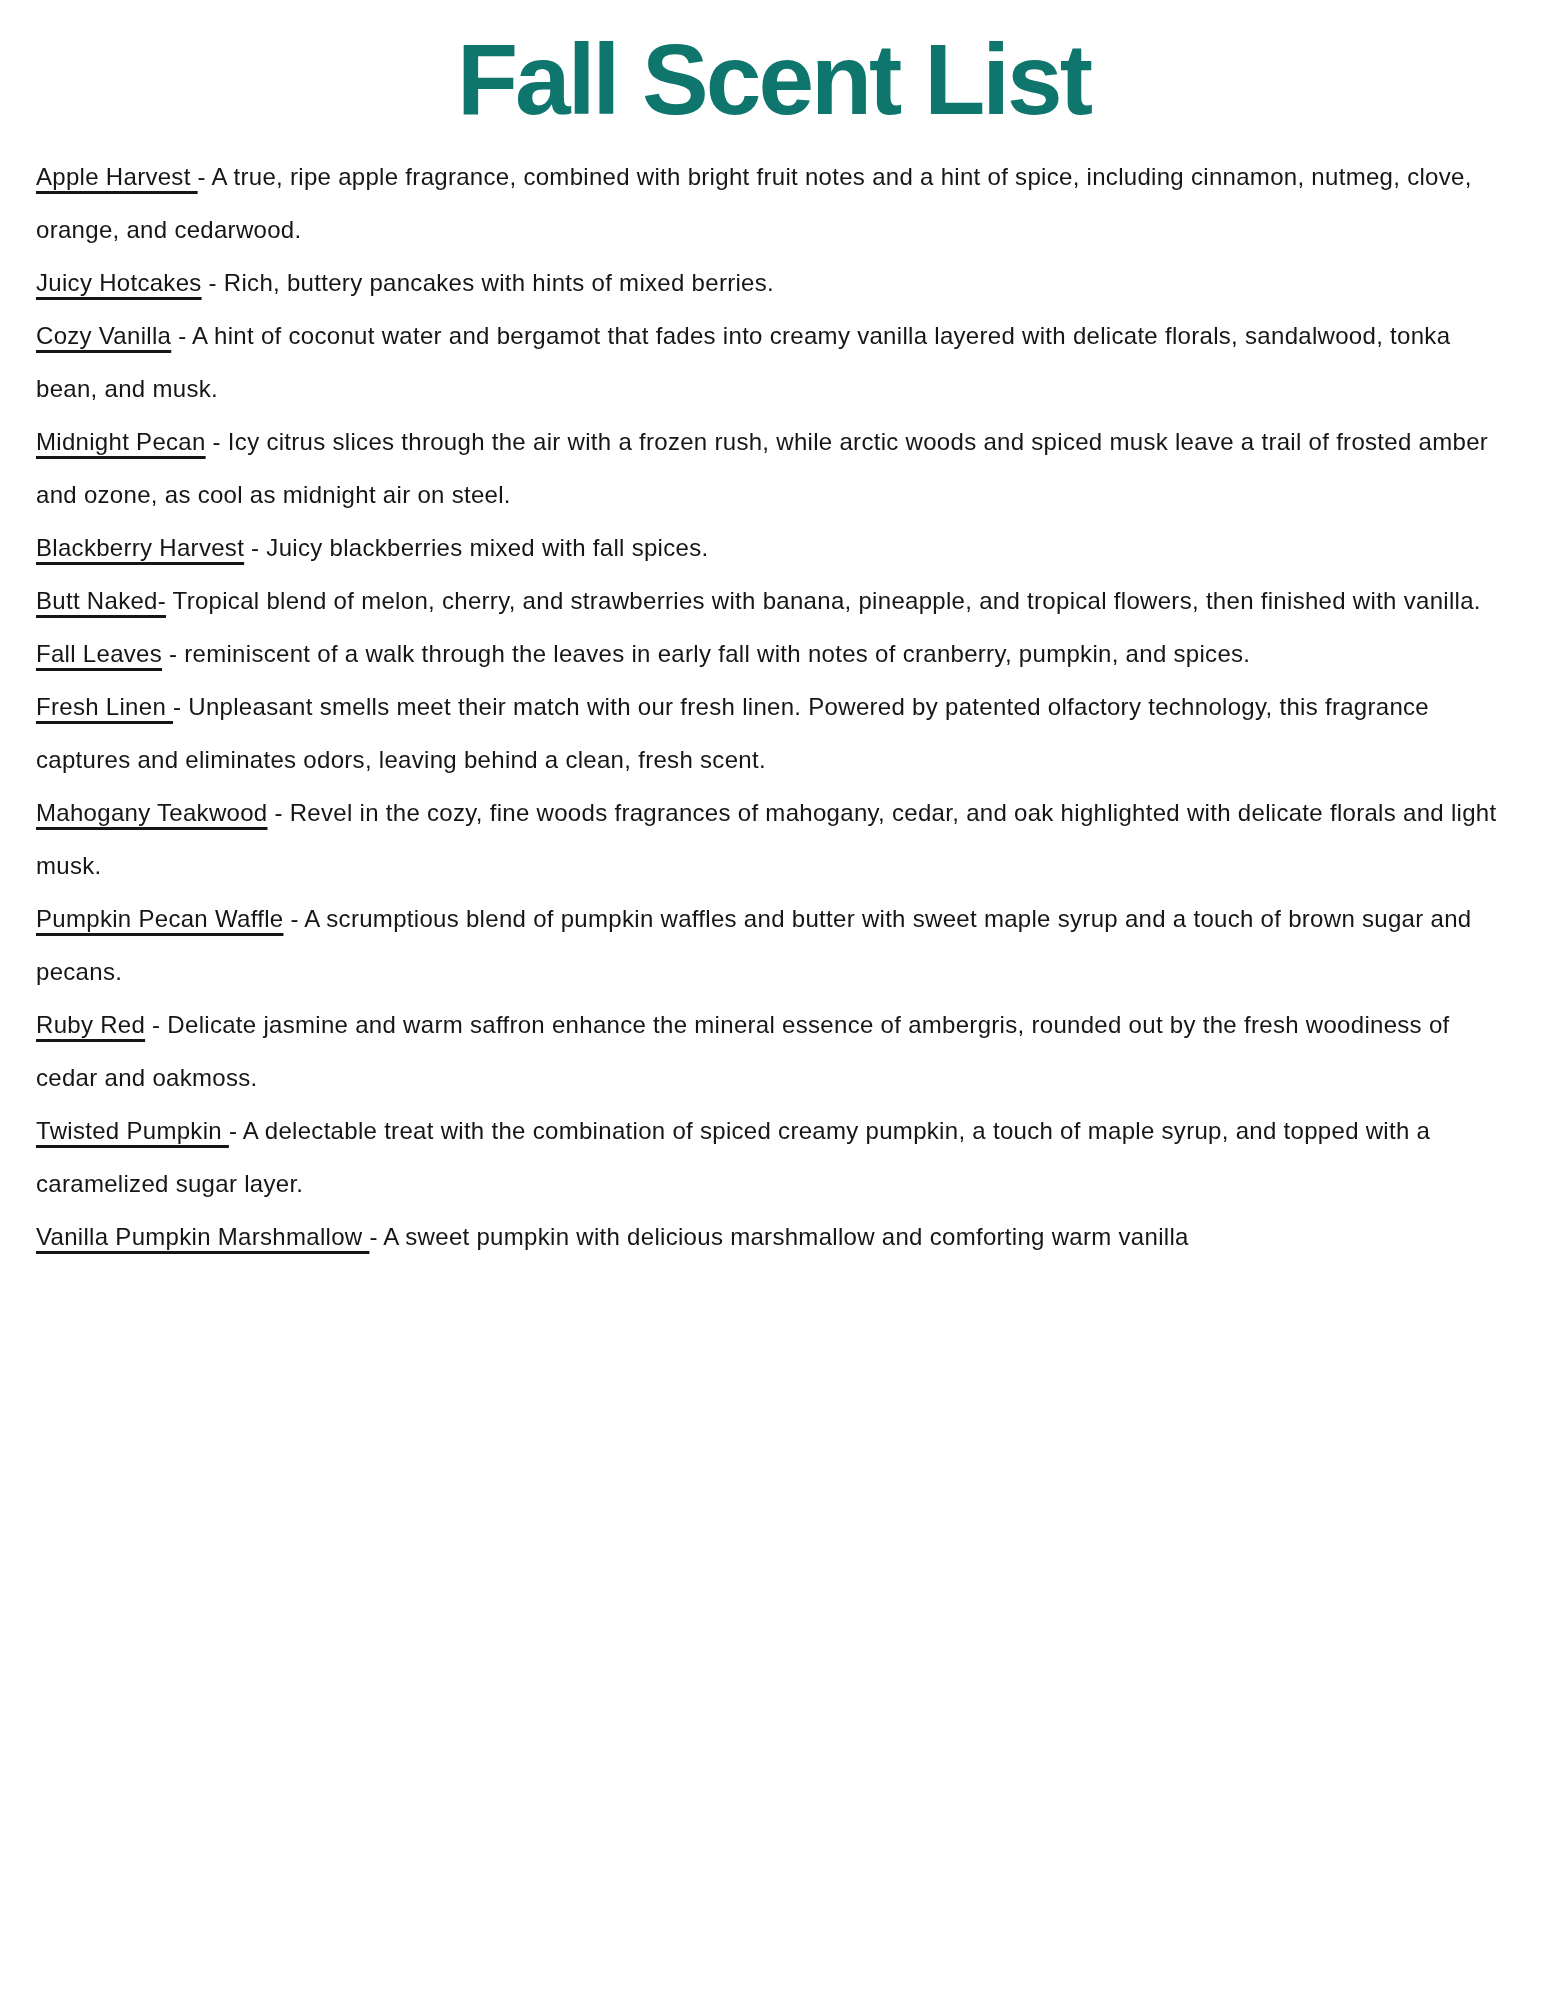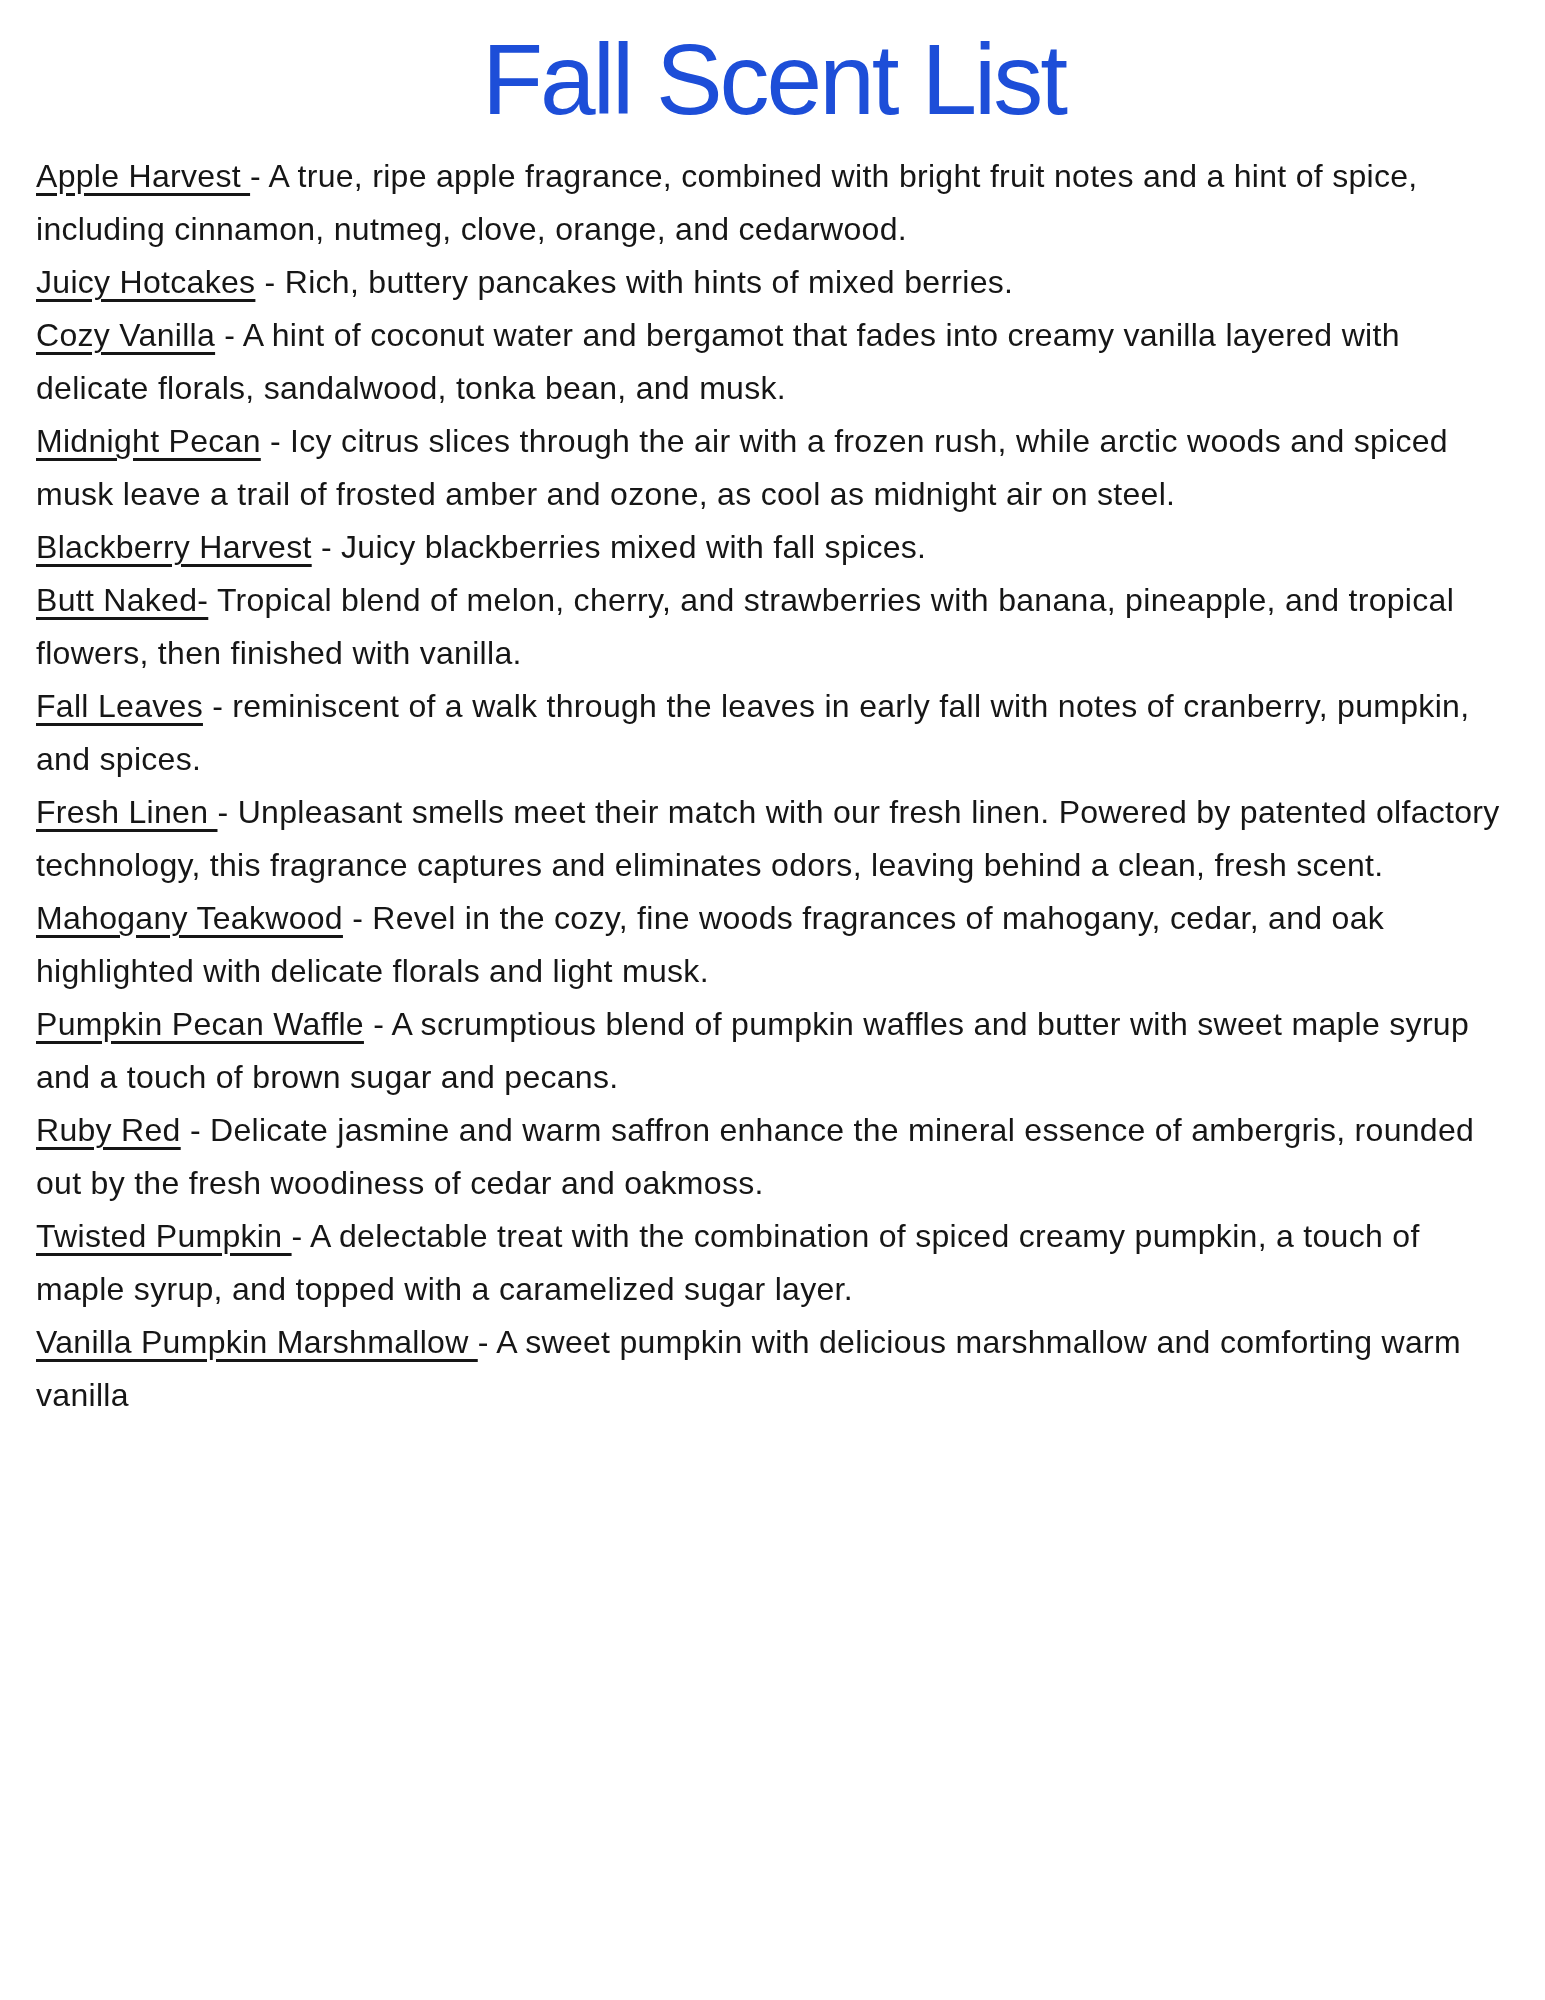--- a/index.html
+++ b/index.html
@@ -18,30 +18,30 @@
     width: 1545px;
     height: 2000px;
     padding: 0 34px 0 36px;
     background: #ffffff;
   }
   .page-title {
     margin: 18px 0 10px 0;
     text-align: center;
     font-size: 100px;
     line-height: 122px;
-    font-weight: 400;
+    font-weight: 700;
     letter-spacing: -3px;
-    color: #1d4ed8;
+    color: #0f766e;
   }
   .scent-list {
     width: 1473px;
   }
   .scent-entry {
     margin: 0;
-    font-size: 32px;
+    font-size: 24px;
     line-height: 53px;
     font-weight: 400;
     letter-spacing: 0.3px;
     color: #161616;
     white-space: pre-wrap;
   }
   .scent-name {
     text-decoration: underline;
     text-decoration-thickness: 3px;
     text-underline-offset: 6px;

